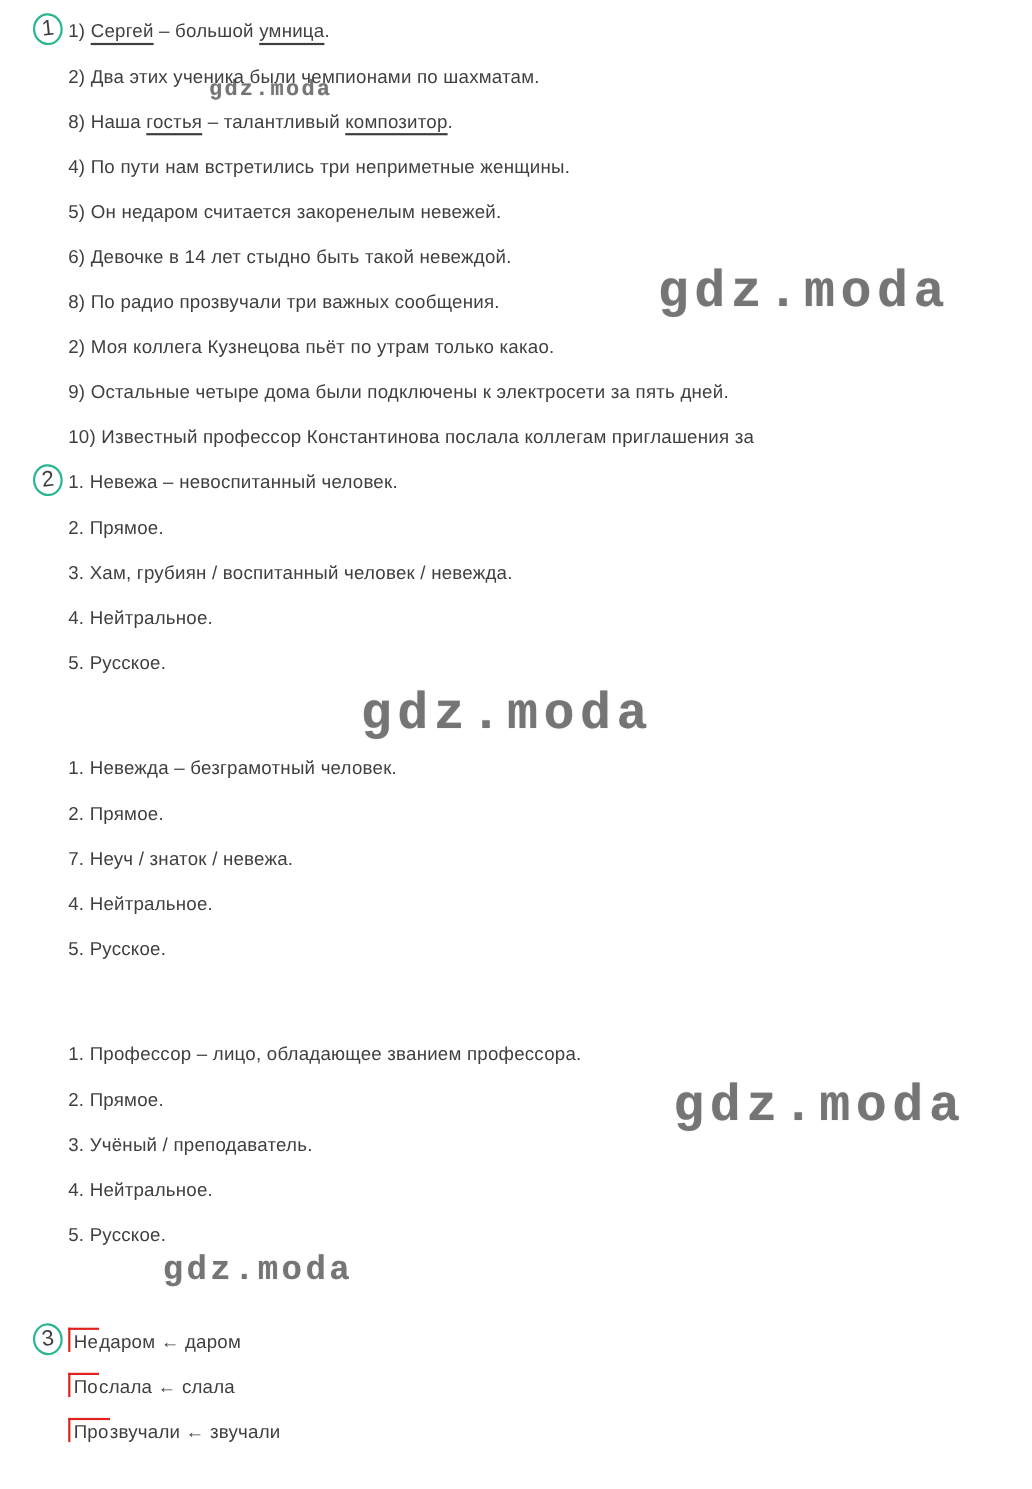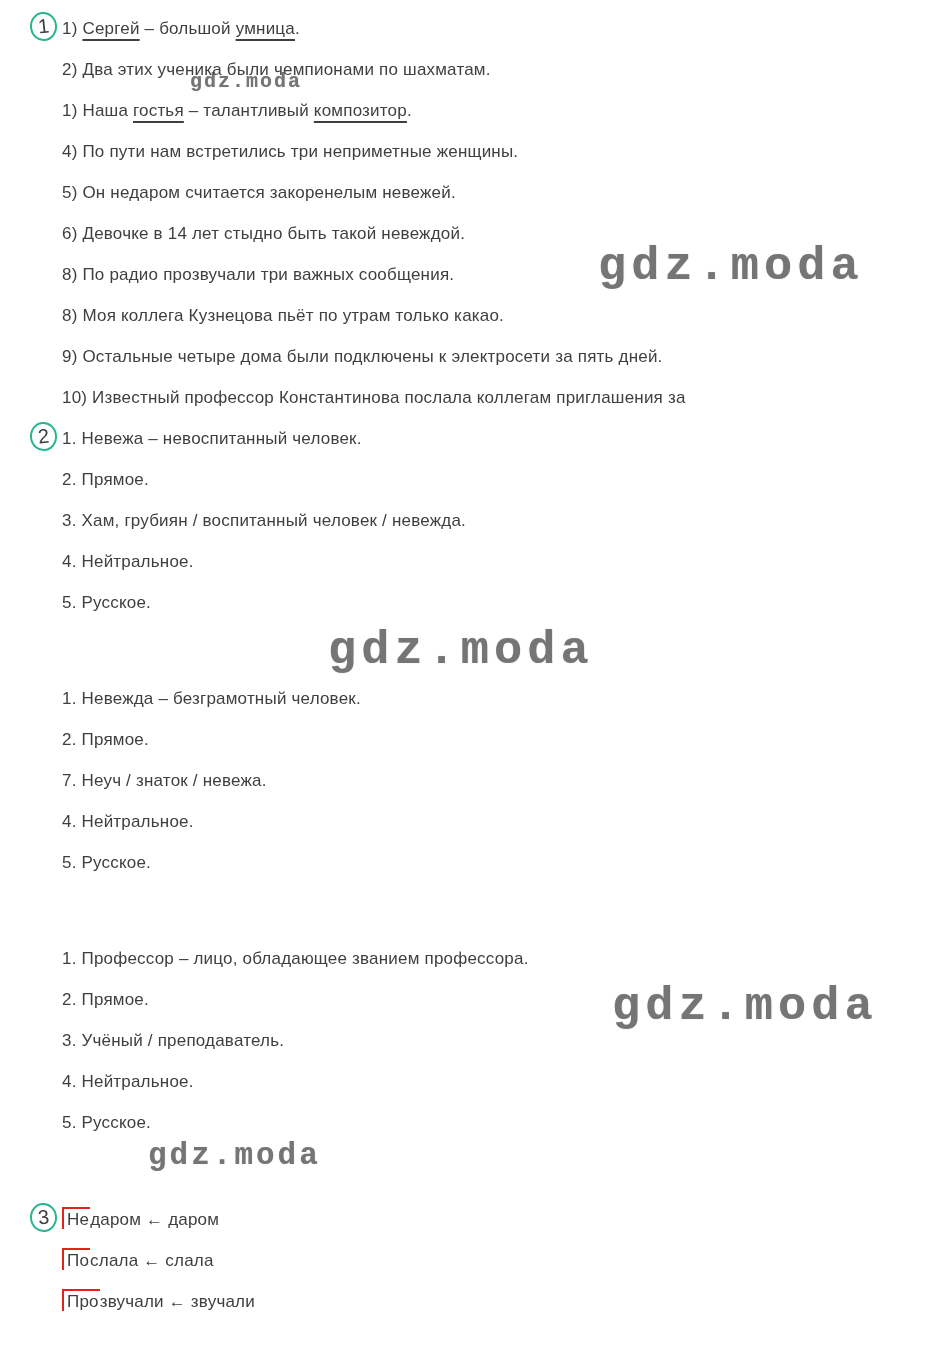--- a/index.html
+++ b/index.html
@@ -75,26 +75,26 @@
 </head>
 <body>
 
 <div class="page">
   <div class="content">
       <section class="task">
         <span class="badge">1</span>
         <div class="block">
           <p class="line"><span>1) </span><span class="u">Сергей</span><span> – большой </span><span class="u">умница</span><span>.</span></p>
           <p class="line"><span>2) Два этих ученика были чемпионами по шахматам.</span></p>
-          <p class="line"><span>1) Наша </span><span class="u">гостья</span><span> – талантливый </span><span class="u">композитор</span><span>.</span></p>
+          <p class="line"><span>8) Наша </span><span class="u">гостья</span><span> – талантливый </span><span class="u">композитор</span><span>.</span></p>
           <p class="line"><span>4) По пути нам встретились три неприметные женщины.</span></p>
           <p class="line"><span>5) Он недаром считается закоренелым невежей.</span></p>
           <p class="line"><span>6) Девочке в 14 лет стыдно быть такой невеждой.</span></p>
           <p class="line"><span>8) По радио прозвучали три важных сообщения.</span></p>
-          <p class="line"><span>8) Моя коллега Кузнецова пьёт по утрам только какао.</span></p>
+          <p class="line"><span>2) Моя коллега Кузнецова пьёт по утрам только какао.</span></p>
           <p class="line"><span>9) Остальные четыре дома были подключены к электросети за пять дней.</span></p>
           <p class="line"><span>10) Известный профессор Константинова послала коллегам приглашения за</span><br></p>
         </div>
       </section>
       <section class="task">
         <span class="badge">2</span>
         <div class="block">
           <p class="line"><span>1. Невежа – невоспитанный человек.</span></p>
           <p class="line"><span>2. Прямое.</span></p>
           <p class="line"><span>3. Хам, грубиян / воспитанный человек / невежда.</span></p>

